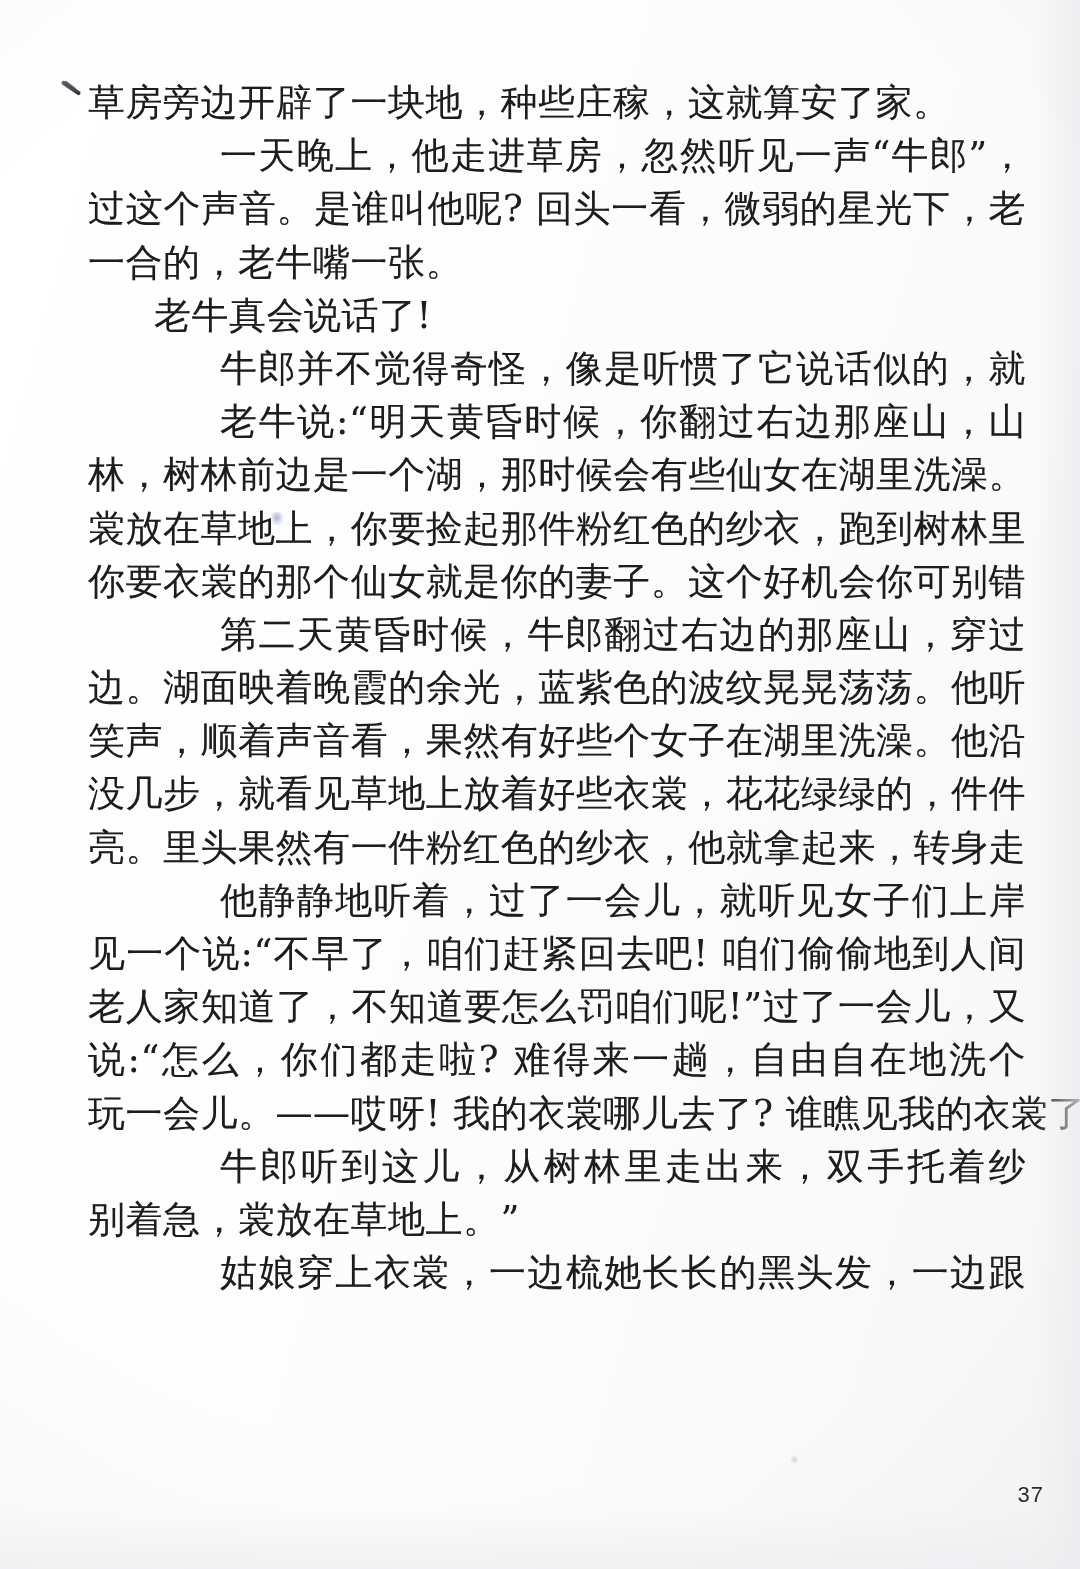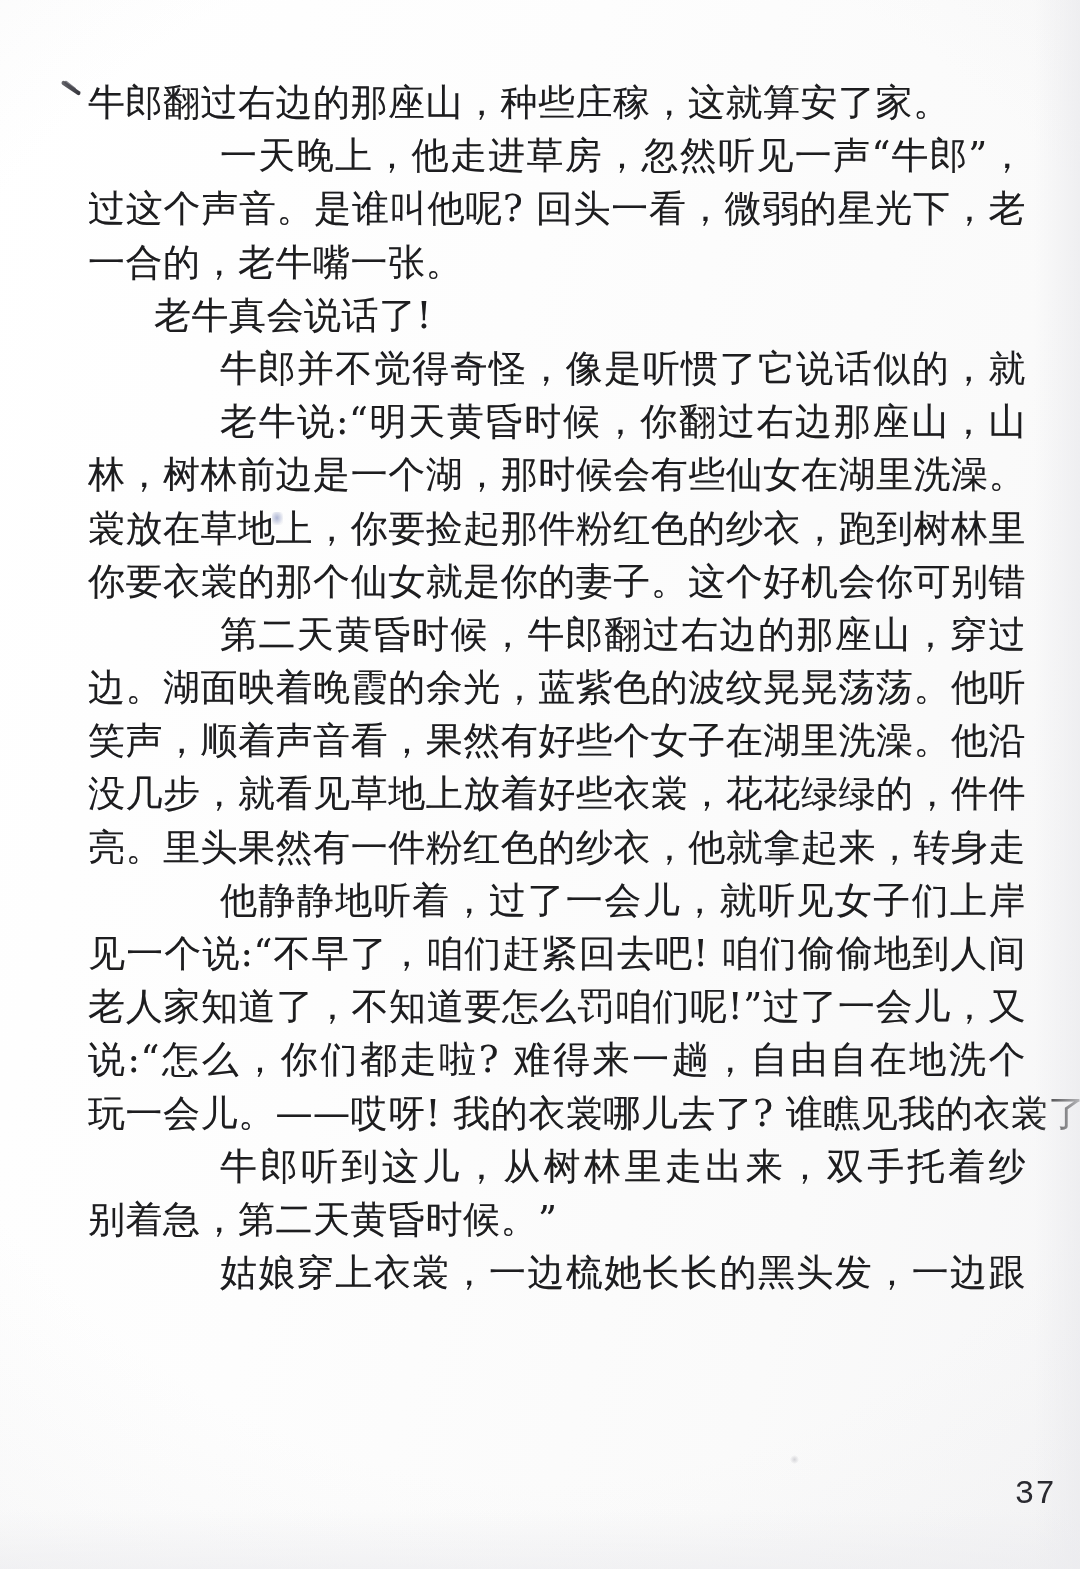--- a/index.html
+++ b/index.html
@@ -113,59 +113,59 @@
     position: absolute;
     left: 0;
     bottom: 0;
     width: 100%;
     height: 60px;
     background: linear-gradient(180deg, rgba(245,245,247,0) 0%, rgba(236,236,239,0.6) 100%);
     pointer-events: none;
   }
   #page-number {
     position: absolute;
-    right: 24px;
+    right: 36px;
     top: 1478px;
-    font-size: 33px;
+    font-size: 22px;
     line-height: 33px;
     color: #2a2a30;
-    font-family: Liberation Mono, monospace;
+    font-family: Liberation Sans, sans-serif;
     letter-spacing: 1px;
   }
 </style>
 </head>
 <body>
 
 <div id="page">
 
   <div id="page-tint"></div>
 
   <div id="text-body">
-      <div class="line">牛郎翻过右边的那座山，种些庄稼，这就算安了家。</div>
+      <div class="line">草房旁边开辟了一块地，种些庄稼，这就算安了家。</div>
       <div class="line just indent">一天晚上，他走进草房，忽然听见一声“牛郎”，他从没听见</div>
       <div class="line just">过这个声音。是谁叫他呢? 回头一看，微弱的星光下，老牛嘴一张</div>
       <div class="line">一合的，老牛嘴一张。</div>
       <div class="line indent">老牛真会说话了!</div>
       <div class="line just indent">牛郎并不觉得奇怪，像是听惯了它说话似的，就转过身子去听。</div>
       <div class="line just indent">老牛说:“明天黄昏时候，你翻过右边那座山，山那边是一片树</div>
       <div class="line just">林，树林前边是一个湖，那时候会有些仙女在湖里洗澡。她们的衣</div>
       <div class="line just">裳放在草地上，你要捡起那件粉红色的纱衣，跑到树林里等着，跟</div>
       <div class="line just">你要衣裳的那个仙女就是你的妻子。这个好机会你可别错过了。”</div>
       <div class="line just indent">第二天黄昏时候，牛郎翻过右边的那座山，穿过树林，走到湖</div>
       <div class="line just">边。湖面映着晚霞的余光，蓝紫色的波纹晃晃荡荡。他听见有女子的</div>
       <div class="line just">笑声，顺着声音看，果然有好些个女子在湖里洗澡。他沿着湖边走，</div>
       <div class="line just">没几步，就看见草地上放着好些衣裳，花花绿绿的，件件都那么漂</div>
       <div class="line just">亮。里头果然有一件粉红色的纱衣，他就拿起来，转身走进树林。</div>
       <div class="line just indent">他静静地听着，过了一会儿，就听见女子们上岸的声音。只听</div>
       <div class="line just">见一个说:“不早了，咱们赶紧回去吧! 咱们偷偷地到人间来，要是</div>
       <div class="line just">老人家知道了，不知道要怎么罚咱们呢!”过了一会儿，又听见一个</div>
       <div class="line just">说:“怎么，你们都走啦? 难得来一趟，自由自在地洗个澡，也不多</div>
       <div class="line">玩一会儿。——哎呀! 我的衣裳哪儿去了? 谁瞧见我的衣裳了?”</div>
       <div class="line just indent">牛郎听到这儿，从树林里走出来，双手托着纱衣，说:“姑娘，</div>
-      <div class="line">别着急，第二天黄昏时候。”</div>
+      <div class="line">别着急，裳放在草地上。”</div>
       <div class="line just indent">姑娘穿上衣裳，一边梳她长长的黑头发，一边跟牛郎谈话。牛</div>
     </div>
 
   <div id="pen-mark"></div>
   <div id="blue-smudge"></div>
   <div id="faint-dot"></div>
 
   <div id="edge-shade-right"></div>
   <div id="edge-shade-bottom"></div>
 

